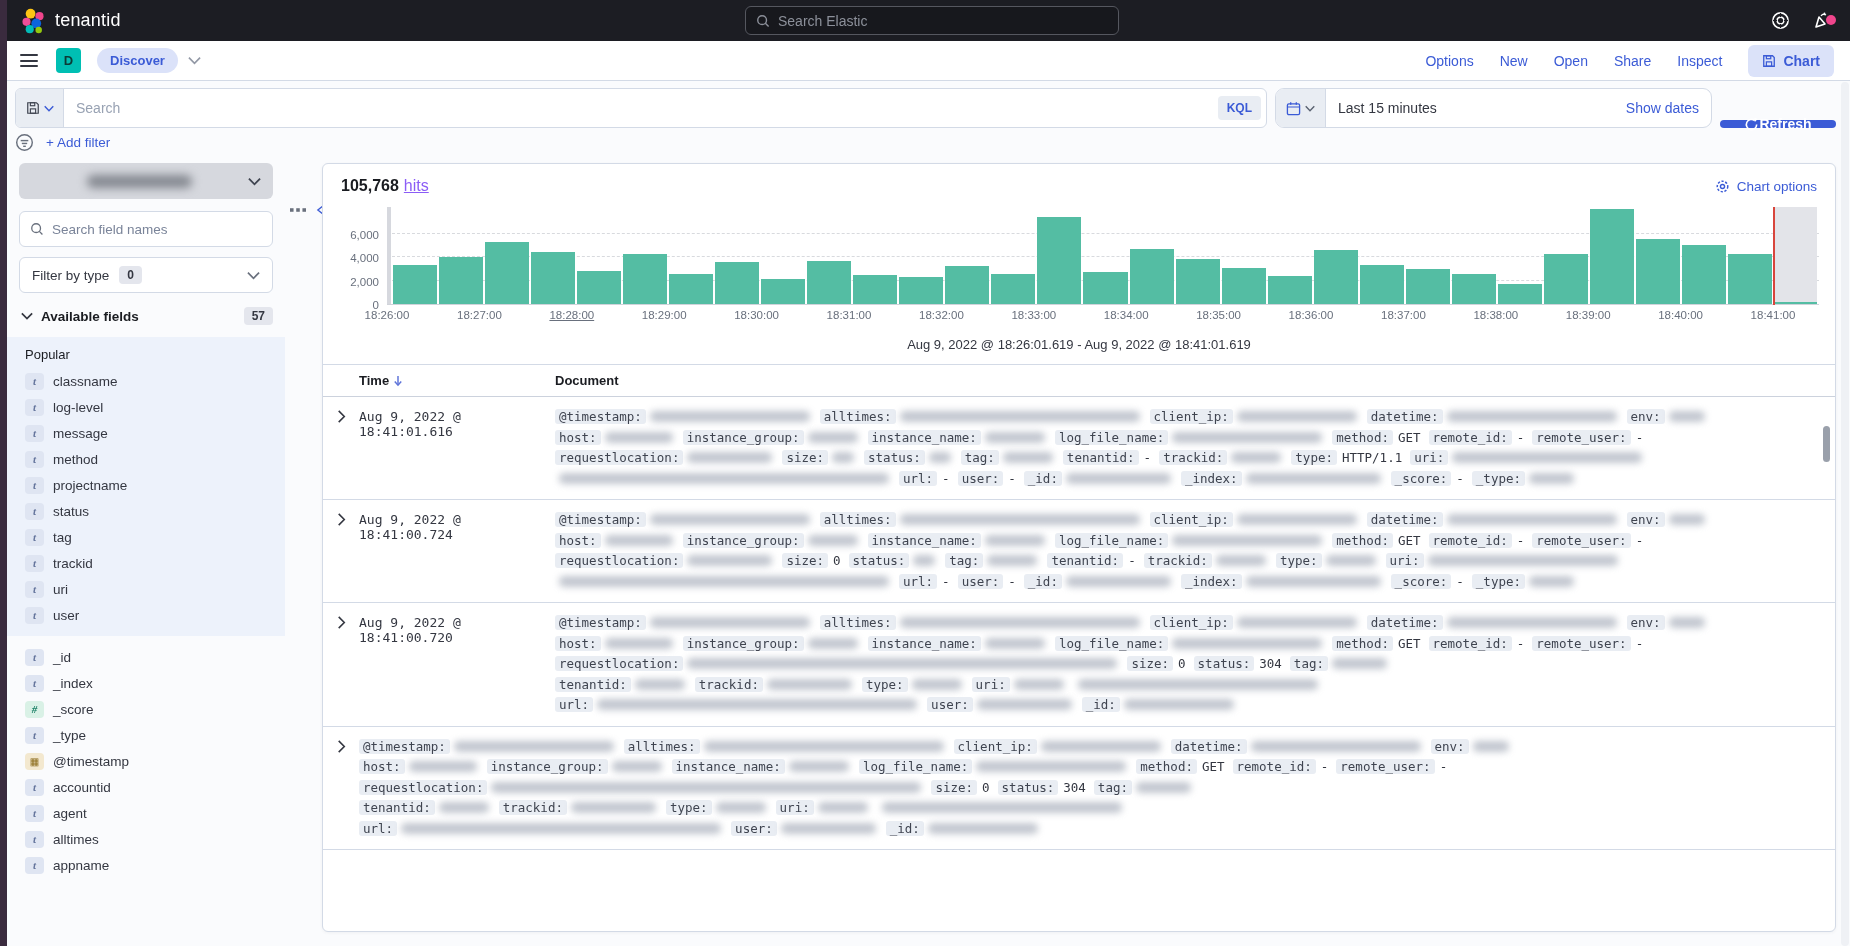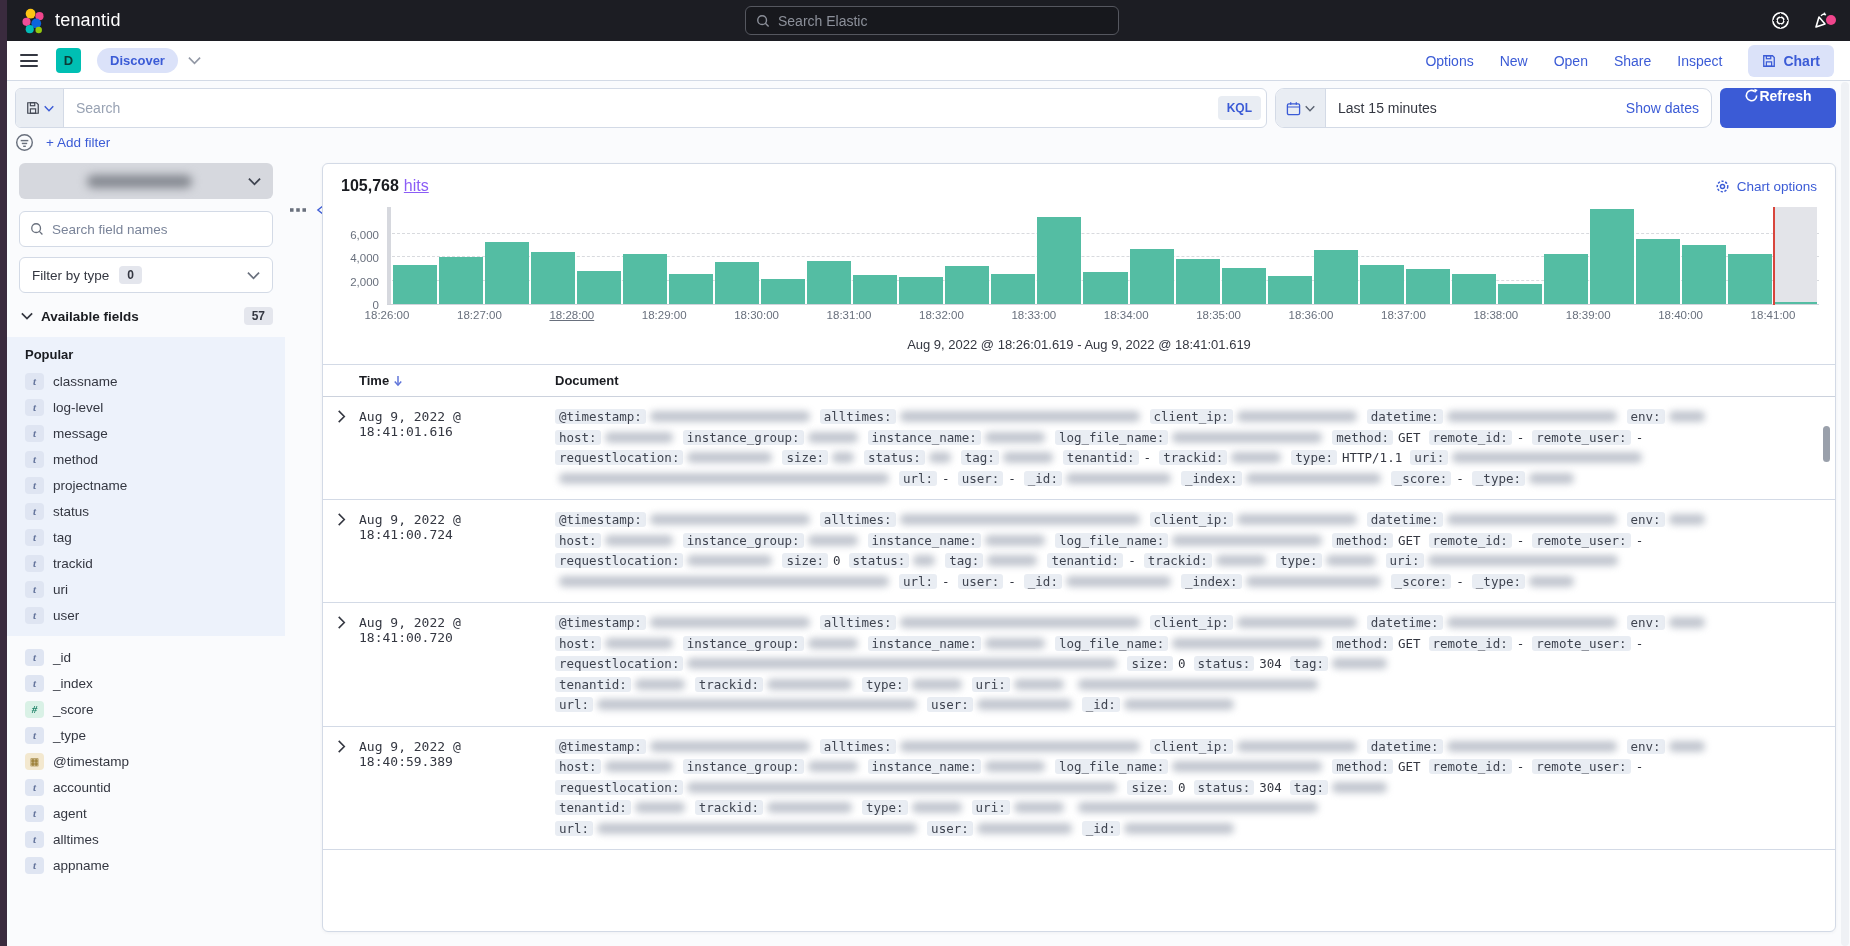--- a/index.html
+++ b/index.html
@@ -35,40 +35,40 @@
   .querybar { position:absolute; left:9px; top:88px; width:1833px; height:40px; display:flex; gap:8px; padding:0 6px; }
   .querybox { flex:1; display:flex; align-items:center; background:#ffffff; border:1px solid #d3dae6; border-radius:6px; overflow:hidden; }
   .savedq { width:48px; height:100%; background:#e9edf3; border-right:1px solid #d3dae6; display:flex; align-items:center; justify-content:center; gap:4px; cursor:pointer; }
   .querybox input { flex:1; border:none; outline:none; padding:0 12px; font-size:14px; color:#343741; font-family:"Liberation Sans",sans-serif; }
   .querybox input::placeholder { color:#98a2b3; }
   .kql { background:#e9edf3; color:#3b5bd6; font-size:12px; font-weight:700; padding:5px 9px; border-radius:4px; margin-right:5px; cursor:pointer; }
   .datepicker { width:437px; display:flex; align-items:center; background:#ffffff; border:1px solid #d3dae6; border-radius:9px; overflow:hidden; }
   .cal-seg { width:50px; height:100%; background:#e9edf3; border-right:1px solid #d3dae6; display:flex; align-items:center; justify-content:center; gap:4px; cursor:pointer; }
   .dp-text { margin-left:12px; font-size:14px; color:#343741; }
   .show-dates { margin-left:auto; margin-right:12px; color:#3b5bd6; font-size:14px; cursor:pointer; }
-  .refresh-btn { width:116px; background:#3b5bd6; color:#ffffff; border:none; border-radius:6px; font-size:14px; font-weight:600; display:flex; justify-content:center; gap:0; cursor:pointer; }
+  .refresh-btn { width:116px; background:#3b5bd6; color:#ffffff; border:none; border-radius:6px; font-size:14px; font-weight:600; display:flex; align-items:center; justify-content:center; gap:0; cursor:pointer;margin-top:32px; }
 
   
   .filterbar { position:absolute; left:15px; top:132px; display:flex; align-items:center; gap:12px; height:20px; }
   .add-filter { color:#3b5bd6; font-size:13.5px; cursor:pointer; }
 
   
   .sidebar { position:absolute; left:7px; top:160px; width:278px; height:786px; }
   .idx-dd { margin:3px 12px 0 12px; height:36px; background:#d6d8de; border-radius:6px; display:flex; align-items:center; padding:0 12px; cursor:pointer; }
   .idx-blur { width:105px; height:13px; background:#83878f; border-radius:6px; filter:blur(5px); margin:0 auto; }
   .field-search { margin:12px 12px 0 12px; height:36px; background:#fff; border:1px solid #d3dae6; border-radius:6px; display:flex; align-items:center; padding:0 10px; gap:8px; }
   .field-search input { flex:1; border:none; outline:none; font-size:13.5px; color:#343741; font-family:"Liberation Sans",sans-serif; }
   .field-search input::placeholder { color:#7a8499; }
   .filter-type { margin:10px 12px 0 12px; height:36px; background:#fff; border:1px solid #d3dae6; border-radius:6px; display:flex; align-items:center; padding:0 12px; gap:10px; font-size:13.5px; cursor:pointer; }
   .count-badge { background:#e4e6ed; border-radius:4px; font-size:12px; font-weight:700; padding:2px 8px; color:#343741; }
   .avail-hdr { margin:14px 12px 0 14px; display:flex; align-items:center; gap:8px; cursor:pointer; }
   .avail-title { font-size:13.5px; font-weight:700; color:#1a1c21; }
   .avail-hdr .count-badge { margin-left:auto; }
   .popular-bg { margin-top:12px; background:#edf2fb; padding:10px 0 8px 0; }
-  .pop-label { font-size:13px; font-weight:700; color:#1a1c21; margin:0 0 6px 18px; }
+  .pop-label { font-size:13px; font-weight:400; color:#1a1c21; margin:0 0 6px 18px; }
   .field-item { display:flex; align-items:center; gap:9px; padding:4.5px 0 4.5px 18px; cursor:pointer; }
   .field-item .fname { font-size:13.5px; color:#343741; }
   .fbadge { width:19px; height:17px; border-radius:4px; display:flex; align-items:center; justify-content:center; font-size:11px; }
   .fbadge.t { background:#dfe5f2; color:#64749c; font-family:"Liberation Serif",serif; font-style:italic; font-weight:700; }
   .fbadge.num { background:#d9f1e6; color:#1e8268; font-weight:700; font-family:"Liberation Serif",serif; font-style:italic; }
   .fbadge.date { background:#f3e8cf; color:#8a6a1a; font-size:10px; }
   .plain-fields { padding-top:8px; }
 
   
   .side-icons { position:absolute; left:290px; top:203px; display:flex; gap:10px; align-items:center; }
@@ -525,21 +525,20 @@
             <div class="doc-line"><span class="pill">tenantid:</span><span class="bl" style="width: 50px;"></span><span class="pill">trackid:</span><span class="bl" style="width: 85px;"></span><span class="pill">type:</span><span class="bl" style="width: 50px;"></span><span class="pill">uri:</span><span class="bl" style="width: 50px;"></span><span class="bl" style="width: 240px;"></span></div>
             <div class="doc-line"><span class="pill">url:</span><span class="bl" style="width: 320px;"></span><span class="pill">user:</span><span class="bl" style="width: 95px;"></span><span class="pill">_id:</span><span class="bl" style="width: 110px;"></span></div>
           </div>
         </div>
         <div class="trow">
           <div class="expander">
             <svg width="9" height="13" viewBox="0 0 9 14">
               <polyline points="1.5,1 7.5,7 1.5,13" fill="none" stroke="#343741" stroke-width="1.7"></polyline>
             </svg>
           </div>
-          <div class="tcell-time mono">Aug 9, 2022 @ 18:40:59.389</div>
           <div class="tcell-doc">
             <div class="doc-line"><span class="pill">@timestamp:</span><span class="bl" style="width: 160px;"></span><span class="pill">alltimes:</span><span class="bl" style="width: 240px;"></span><span class="pill">client_ip:</span><span class="bl" style="width: 120px;"></span><span class="pill">datetime:</span><span class="bl" style="width: 170px;"></span><span class="pill">env:</span><span class="bl" style="width: 36px;"></span></div>
             <div class="doc-line"><span class="pill">host:</span><span class="bl" style="width: 68px;"></span><span class="pill">instance_group:</span><span class="bl" style="width: 50px;"></span><span class="pill">instance_name:</span><span class="bl" style="width: 60px;"></span><span class="pill">log_file_name:</span><span class="bl" style="width: 150px;"></span><span class="pill">method:</span><span class="val">GET</span><span class="pill">remote_id:</span><span class="val">-</span><span class="pill">remote_user:</span><span class="val">-</span></div>
             <div class="doc-line"><span class="pill">requestlocation:</span><span class="bl" style="width: 430px;"></span><span class="pill">size:</span><span class="val">0</span><span class="pill">status:</span><span class="val">304</span><span class="pill">tag:</span><span class="bl" style="width: 55px;"></span></div>
             <div class="doc-line"><span class="pill">tenantid:</span><span class="bl" style="width: 50px;"></span><span class="pill">trackid:</span><span class="bl" style="width: 85px;"></span><span class="pill">type:</span><span class="bl" style="width: 50px;"></span><span class="pill">uri:</span><span class="bl" style="width: 50px;"></span><span class="bl" style="width: 240px;"></span></div>
             <div class="doc-line"><span class="pill">url:</span><span class="bl" style="width: 320px;"></span><span class="pill">user:</span><span class="bl" style="width: 95px;"></span><span class="pill">_id:</span><span class="bl" style="width: 110px;"></span></div>
           </div>
         </div>
       </div>
   </div>

